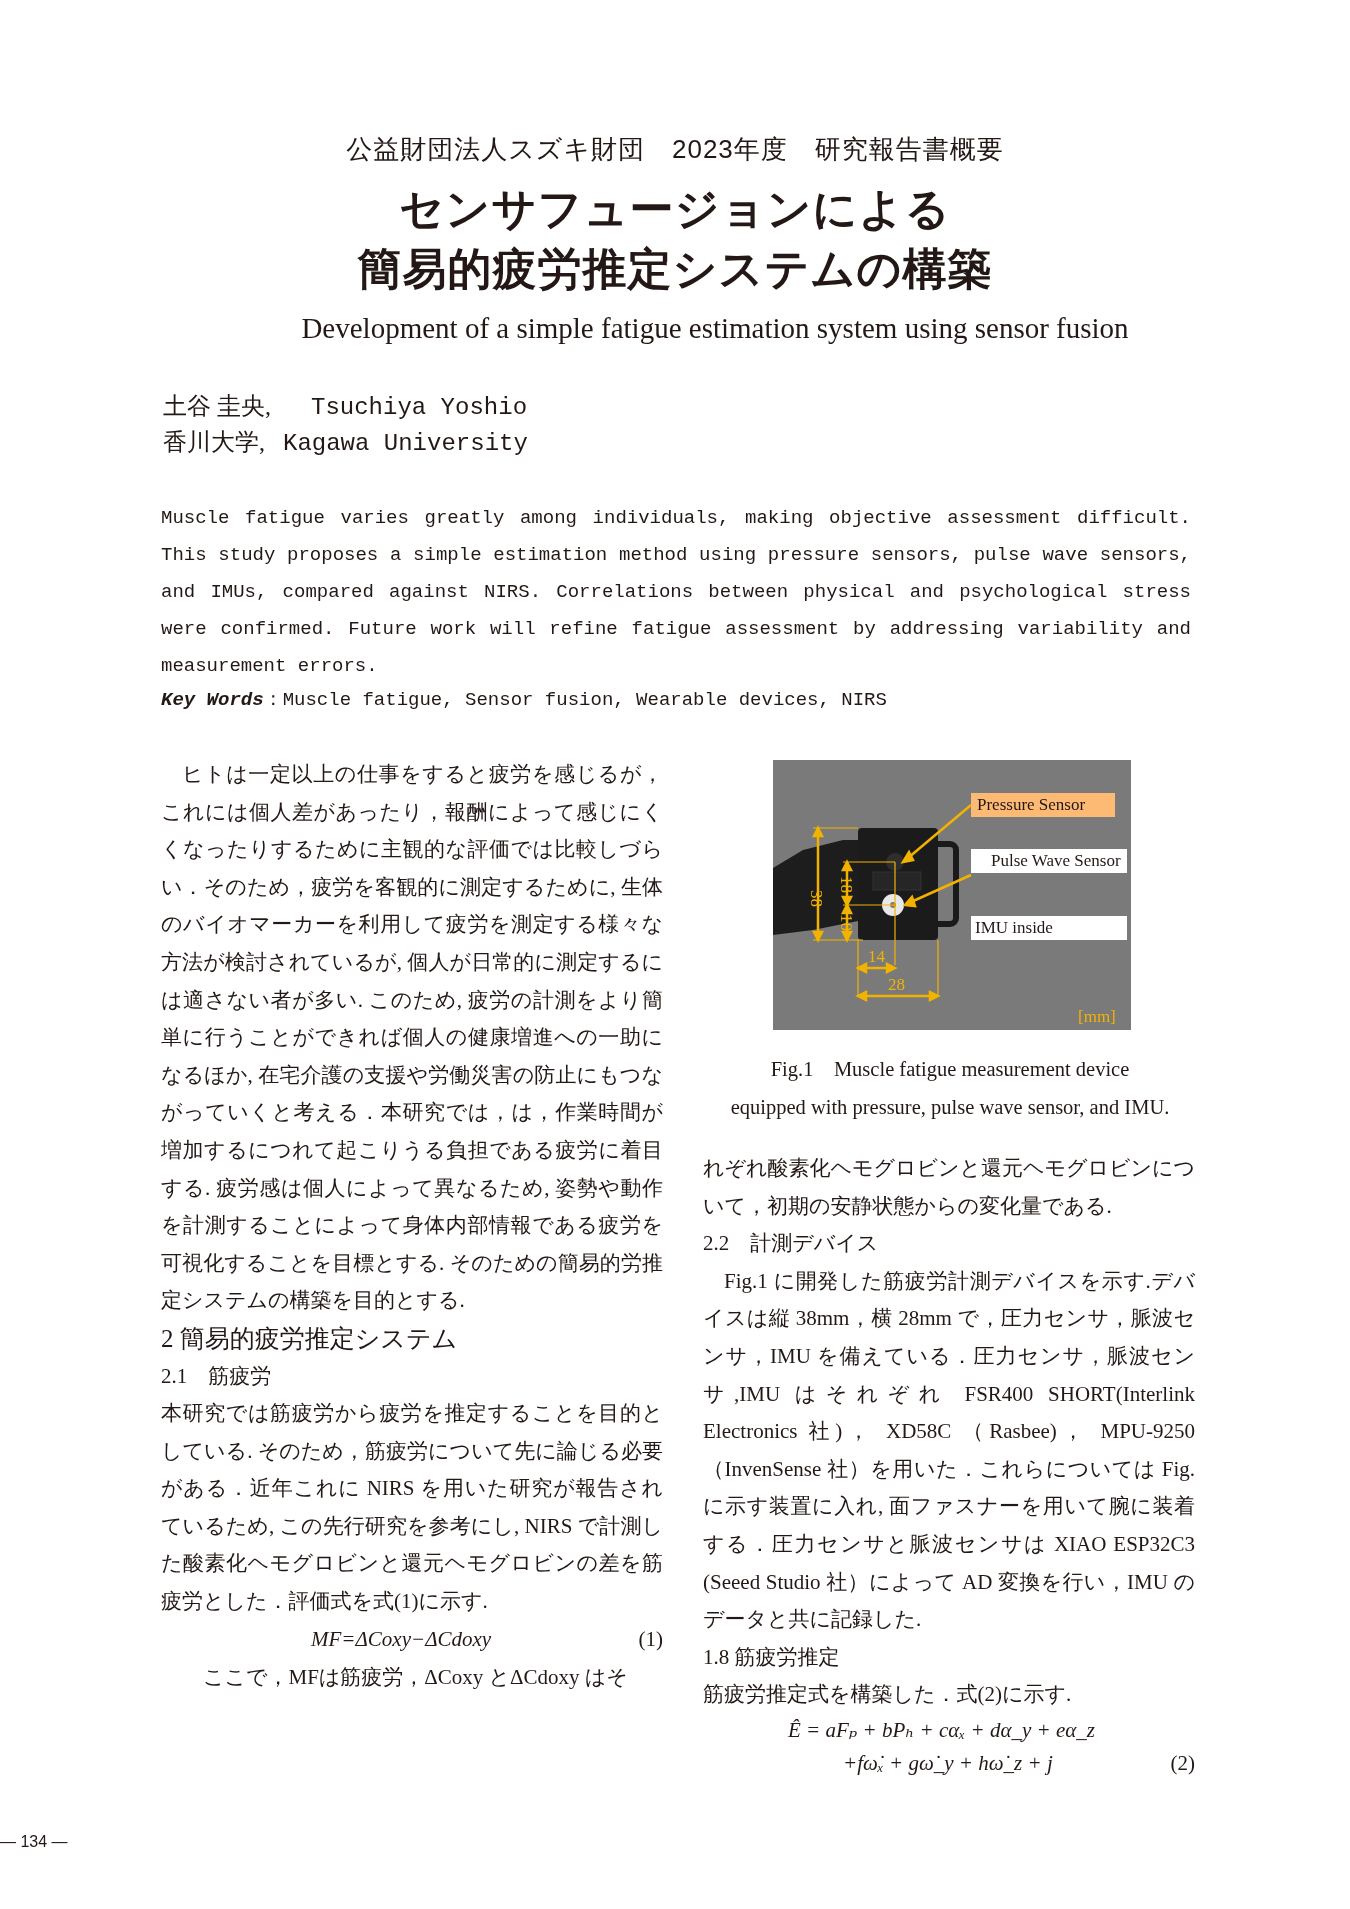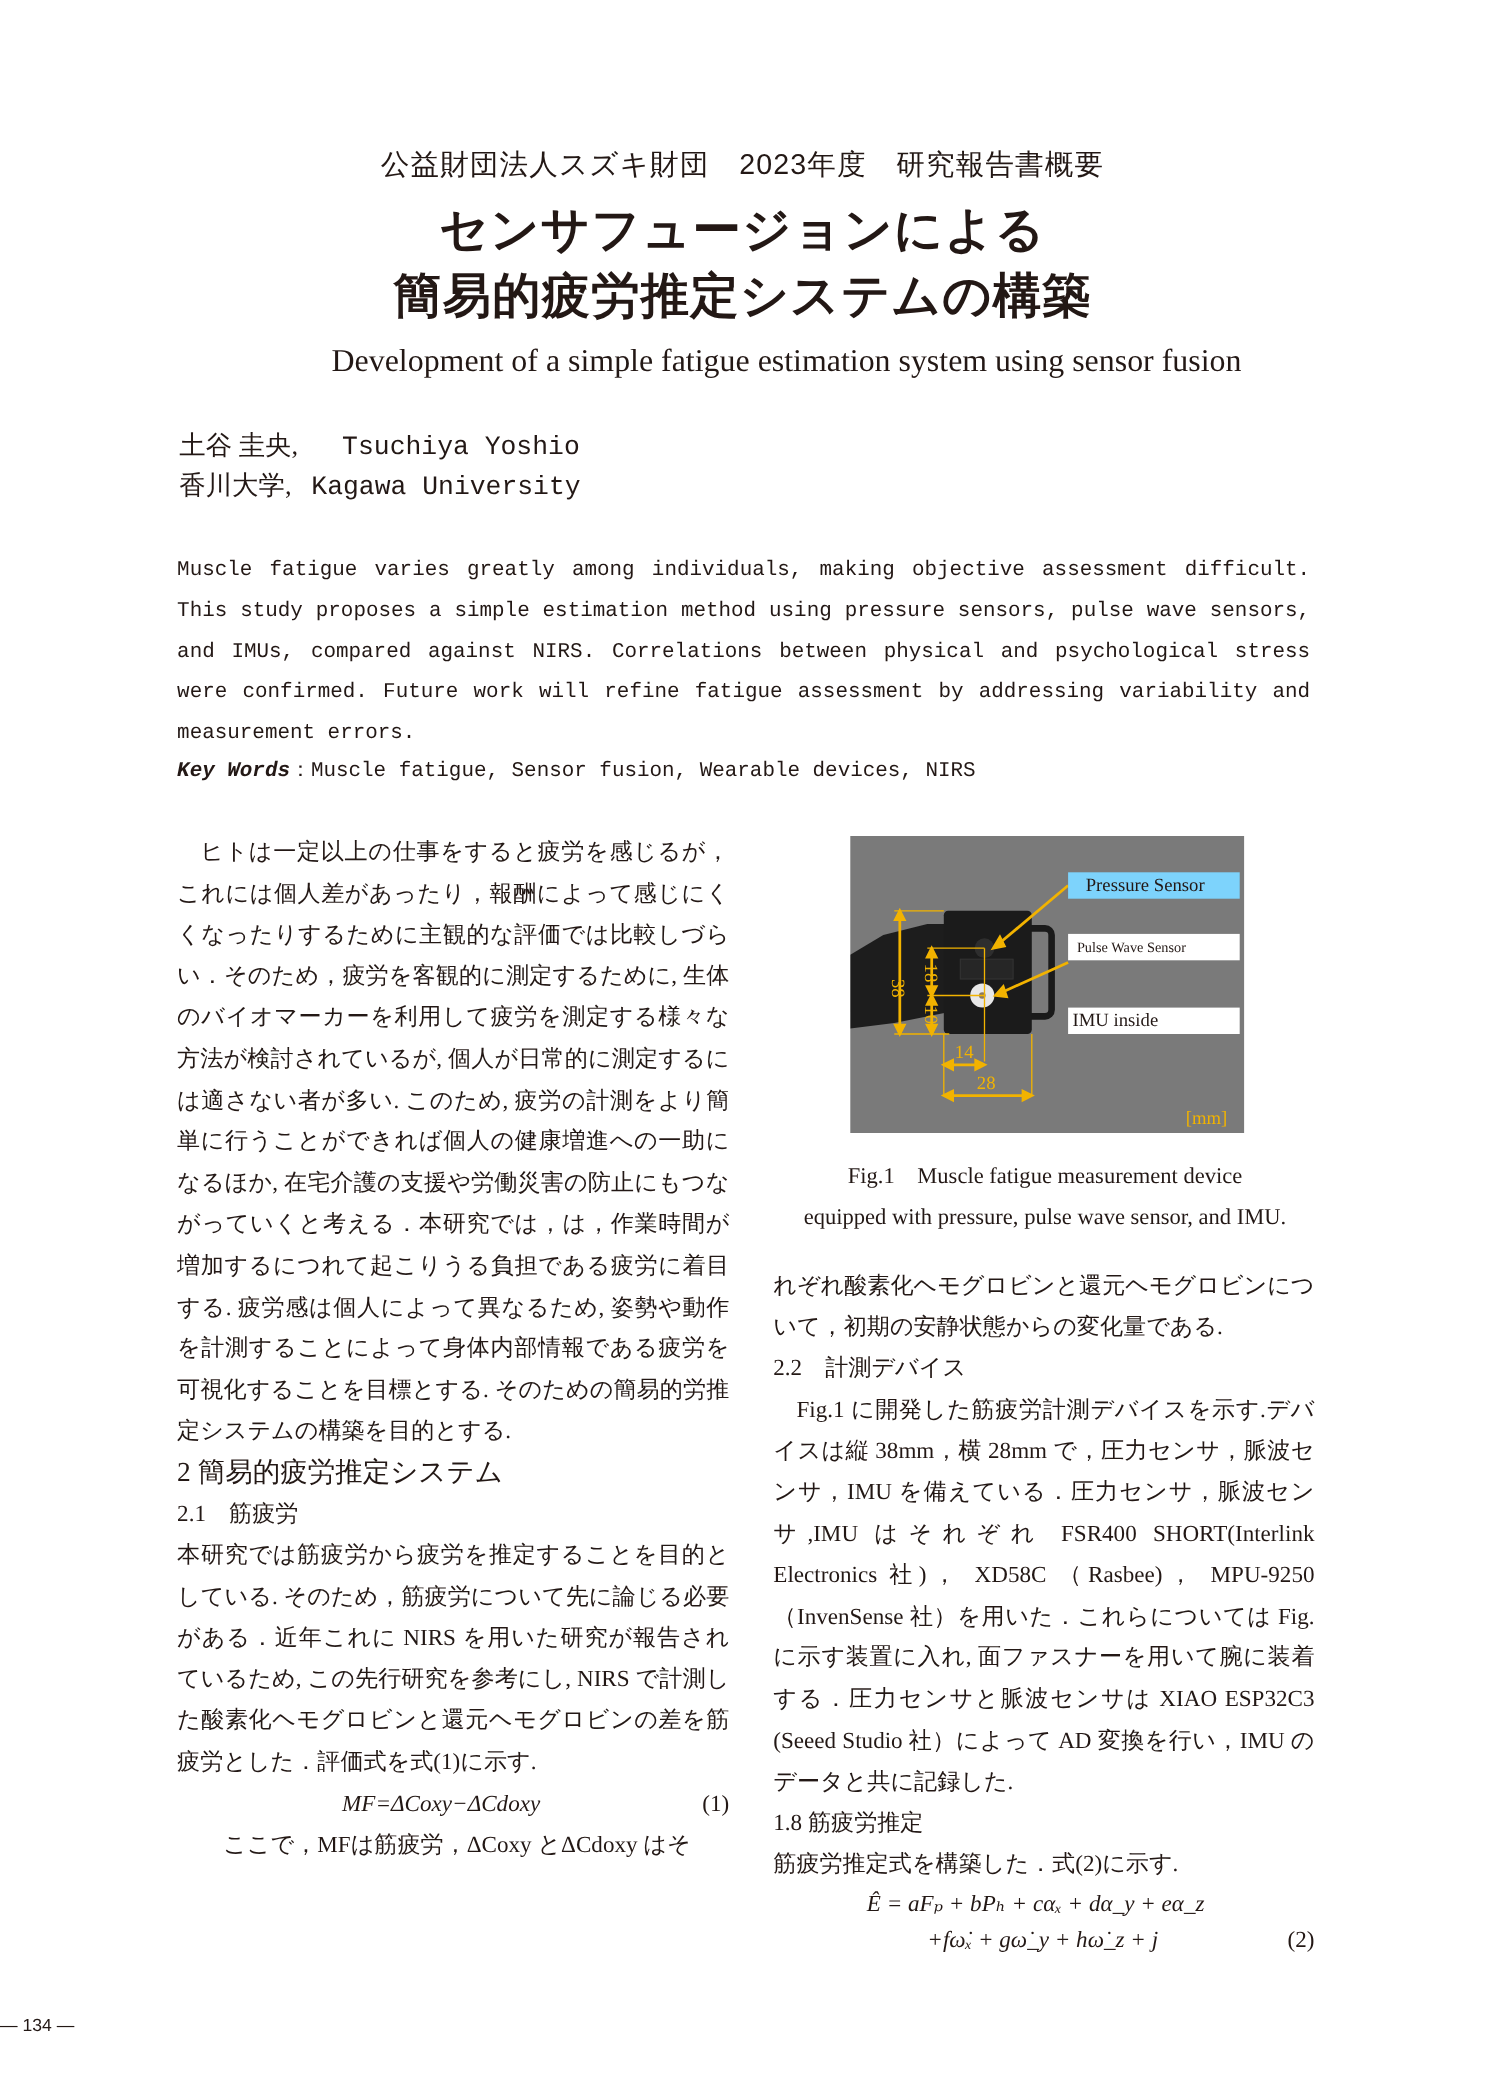--- a/index.html
+++ b/index.html
@@ -106,22 +106,22 @@
     </g>
     <g font-family="Liberation Serif, DejaVu Serif, serif" font-size="17" fill="#f2b300">
       <text x="38" y="130" transform="rotate(90 38 130)">38</text>
       <text x="68" y="116" transform="rotate(90 68 116)">18</text>
       <text x="68" y="154" transform="rotate(90 68 154)">10</text>
       <text x="95" y="202">14</text>
       <text x="115" y="230">28</text>
       <text x="305" y="262">[mm]</text>
     </g>
   </svg>
-  <div class="abs serif" style="left:198px;top:33px;width:156px;height:24px;background:#7dd3fc;font-size:17px;line-height:24px;padding-left:16px;box-sizing:border-box;">Pressure Sensor</div>
-  <div class="abs serif" style="left:198px;top:89px;width:156px;height:24px;background:#fff;font-size:13px;line-height:24px;padding-left:8px;box-sizing:border-box;">Pulse Wave Sensor</div>
+  <div class="abs serif" style="left:198px;top:33px;width:144px;height:24px;background:#fdba74;font-size:17px;line-height:24px;padding-left:6px;box-sizing:border-box;">Pressure Sensor</div>
+  <div class="abs serif" style="left:198px;top:89px;width:156px;height:24px;background:#fff;font-size:17px;line-height:24px;padding-left:20px;box-sizing:border-box;">Pulse Wave Sensor</div>
   <div class="abs serif" style="left:198px;top:156px;width:156px;height:24px;background:#fff;font-size:17px;line-height:24px;padding-left:4px;box-sizing:border-box;">IMU inside</div>
 </div>
 <div class="abs caption serif">
   <div>Fig.1　Muscle fatigue measurement device</div>
   <div>equipped with pressure, pulse wave sensor, and IMU.</div>
 </div>
 
 <div class="abs col colR serif" style="top:1150px;">
   <p>れぞれ酸素化ヘモグロビンと還元ヘモグロビンについて，初期の安静状態からの変化量である.</p>
   <p>2.2　計測デバイス</p>

